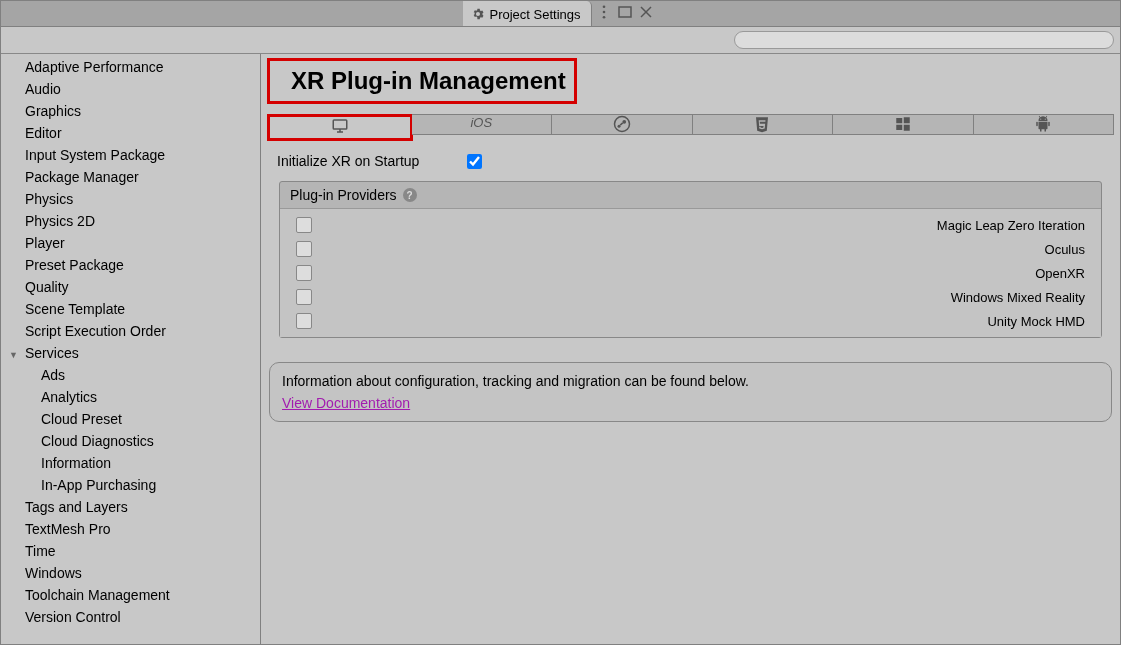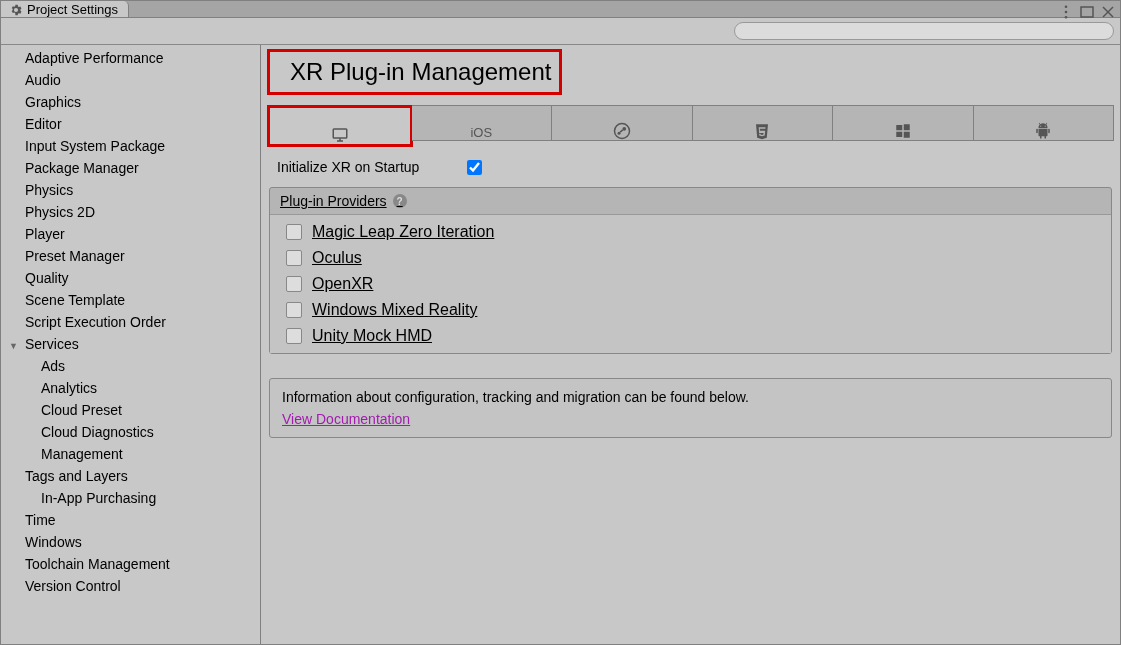--- a/index.html
+++ b/index.html
@@ -1,64 +1,64 @@
 <!DOCTYPE html>
 <html><head>
 <meta charset="utf-8">
 <style>
   * { box-sizing: border-box; margin: 0; padding: 0; }
   body { font-family: "Segoe UI", Arial, sans-serif; font-size: 13px; background: #c8c8c8; color: #000; width: 1121px; height: 645px; overflow: hidden; }
   
   .window { display: flex; flex-direction: column; height: 100%; border: 1px solid #808080; background: #c8c8c8; }
 
-  .titlebar { display: flex; align-items: flex-start; justify-content: space-between; height: 17px; background: #a5a5a5; border-bottom: 1px solid #808080; }
+  .titlebar { display: flex; align-items: flex-start; justify-content: center; height: 26px; background: #a5a5a5; border-bottom: 1px solid #808080; }
   .tab-container { display: flex; height: 100%; }
   .window-tab { display: flex; align-items: center; gap: 4px; padding: 3px 10px 2px 8px; background: #c8c8c8; border-right: 1px solid #808080; border-top-right-radius: 5px; font-size: 13px; }
   .titlebar-controls { display: flex; align-items: center; gap: 8px; padding: 4px 6px; }
   .title-icon { width: 14px; height: 14px; color: #555; }
 
   .searchbar-row { display: flex; justify-content: flex-end; padding: 4px 6px 4px 6px; border-bottom: 1px solid #888; }
   .searchbox { width: 380px; height: 18px; border: 1px solid #999; border-radius: 9px; background: #dcdcdc; padding: 0 6px 0 22px; font-size: 12px; position: relative; }
   .searchbox-wrap { position: relative; width: 380px; }
   .search-icon { position: absolute; left: 6px; top: 2px; width: 13px; height: 13px; color: #666; }
 
   .body { display: flex; flex: 1; min-height: 0; }
 
   .sidebar { width: 260px; background: #c8c8c8; border-right: 1px solid #808080; padding: 2px 0; overflow-y: auto; }
   .sidebar-item { padding: 1px 4px 1px 24px; font-size: 14px; cursor: default; line-height: 20px; }
   .sidebar-item.lvl1 { padding-left: 24px; }
   .sidebar-item.lvl2 { padding-left: 40px; }
   .sidebar-item.parent { position: relative; }
   .sidebar-item.parent::before { content: "▼"; position: absolute; left: 8px; top: 3px; font-size: 9px; color: #666; }
 
   .main { flex: 1; padding: 4px 6px; display: flex; flex-direction: column; gap: 6px; overflow-y: auto; }
-  .page-title { font-size: 24px; font-weight: 400; padding: 6px 8px 6px 20px; }
+  .page-title { font-size: 24px; font-weight: 700; padding: 6px 8px 6px 8px; margin-left: 13px; }
   .highlight-box { border: 3px solid #d40000; display: inline-block; }
   .title-wrap { display: inline-block; }
 
   .platform-tabs { display: flex; margin: 4px 0 0 0; }
-  .ptab { flex: 1; height: 36px; display: flex; align-items: flex-end; justify-content: center; background: #b5b5b5; border: 1px solid #808080; border-left: none; cursor: default; }
+  .ptab { flex: 1; height: 21px; display: flex; align-items: flex-start; justify-content: center; background: #b5b5b5; border: 1px solid #808080; border-left: none; cursor: default; font-style: italic; }
   .ptab:first-child { border-left: 1px solid #808080; }
   .ptab.active { background: #c8c8c8; border-bottom: 1px solid #c8c8c8; }
   .ptab svg { width: 18px; height: 18px; color: #555; }
   .ptab-highlight { border: 3px solid #d40000; flex: 1; display: flex; margin-right: -1px;}
   .ptab-highlight .ptab { border: none; }
 
   .field-row { display: flex; align-items: center; padding: 6px 4px 6px 10px; font-size: 14px; }
   .field-label { width: 190px; }
   input[type=checkbox] { width: 15px; height: 15px; }
 
-  .section-box { border: 1px solid #888; background: #b5b5b5; border-radius: 3px; margin: 0 2px; text-decoration: underline; }
+  .section-box { border: 1px solid #888; background: #b5b5b5; border-radius: 3px; margin: 0 12px; }
   .section-header { padding: 5px 10px; font-size: 14px; display: flex; align-items: center; gap: 6px; border-bottom: 1px solid #999; }
   .help-icon { width: 14px; height: 14px; border-radius: 50%; background: #888; color: #ddd; font-size: 10px; font-weight: bold; display: inline-flex; align-items: center; justify-content: center; }
   .section-body { background: #c4c4c4; padding: 4px 6px; }
-  .provider-row { display: flex; align-items: center; gap: 10px; padding: 4px 10px; font-size: 16px; }
+  .provider-row { display: flex; align-items: center; gap: 10px; padding: 4px 10px; font-size: 13px; justify-content: space-between; }
   .chk { width: 16px; height: 16px; border: 1px solid #888; background: #ddd; border-radius: 2px; }
 
-  .info-box { border: 1px solid #888; border-radius: 3px; background: #c4c4c4; padding: 10px 12px; margin: 18px 2px 0 2px; font-size: 14px; }
+  .info-box { border: 1px solid #888; border-radius: 10px; background: #c4c4c4; padding: 10px 12px; margin: 18px 2px 0 2px; font-size: 14px; }
   .info-box a { color: #a21caf; text-decoration: underline; }
 </style>
 </head>
 <body>
 
 <div class="window">
 
   <div class="titlebar">
     <div class="tab-container">
       <div class="window-tab">
@@ -98,32 +98,33 @@
     <div class="sidebar" id="sidebar">
         <div class="sidebar-item lvl1">Adaptive Performance</div>
         <div class="sidebar-item lvl1">Audio</div>
         <div class="sidebar-item lvl1">Graphics</div>
         <div class="sidebar-item lvl1">Editor</div>
         <div class="sidebar-item lvl1">Input System Package</div>
         <div class="sidebar-item lvl1">Package Manager</div>
         <div class="sidebar-item lvl1">Physics</div>
         <div class="sidebar-item lvl1">Physics 2D</div>
         <div class="sidebar-item lvl1">Player</div>
-        <div class="sidebar-item lvl1">Preset Manager</div>
+        <div class="sidebar-item lvl1">Preset Package</div>
         <div class="sidebar-item lvl1">Quality</div>
         <div class="sidebar-item lvl1">Scene Template</div>
         <div class="sidebar-item lvl1">Script Execution Order</div>
         <div class="sidebar-item lvl1 parent">Services</div>
         <div class="sidebar-item lvl2">Ads</div>
         <div class="sidebar-item lvl2">Analytics</div>
         <div class="sidebar-item lvl2">Cloud Preset</div>
         <div class="sidebar-item lvl2">Cloud Diagnostics</div>
-        <div class="sidebar-item lvl2">Management</div>
+        <div class="sidebar-item lvl2">Information</div>
+        <div class="sidebar-item lvl2">In-App Purchasing</div>
         <div class="sidebar-item lvl1">Tags and Layers</div>
-        <div class="sidebar-item lvl2">In-App Purchasing</div>
+        <div class="sidebar-item lvl1">TextMesh Pro</div>
         <div class="sidebar-item lvl1">Time</div>
         <div class="sidebar-item lvl1">Windows</div>
         <div class="sidebar-item lvl1">Toolchain Management</div>
         <div class="sidebar-item lvl1">Version Control</div>
       </div>
 
     <div class="main">
       <div class="title-wrap">
         <span class="highlight-box">
           <div class="page-title">XR Plug-in Management</div>

